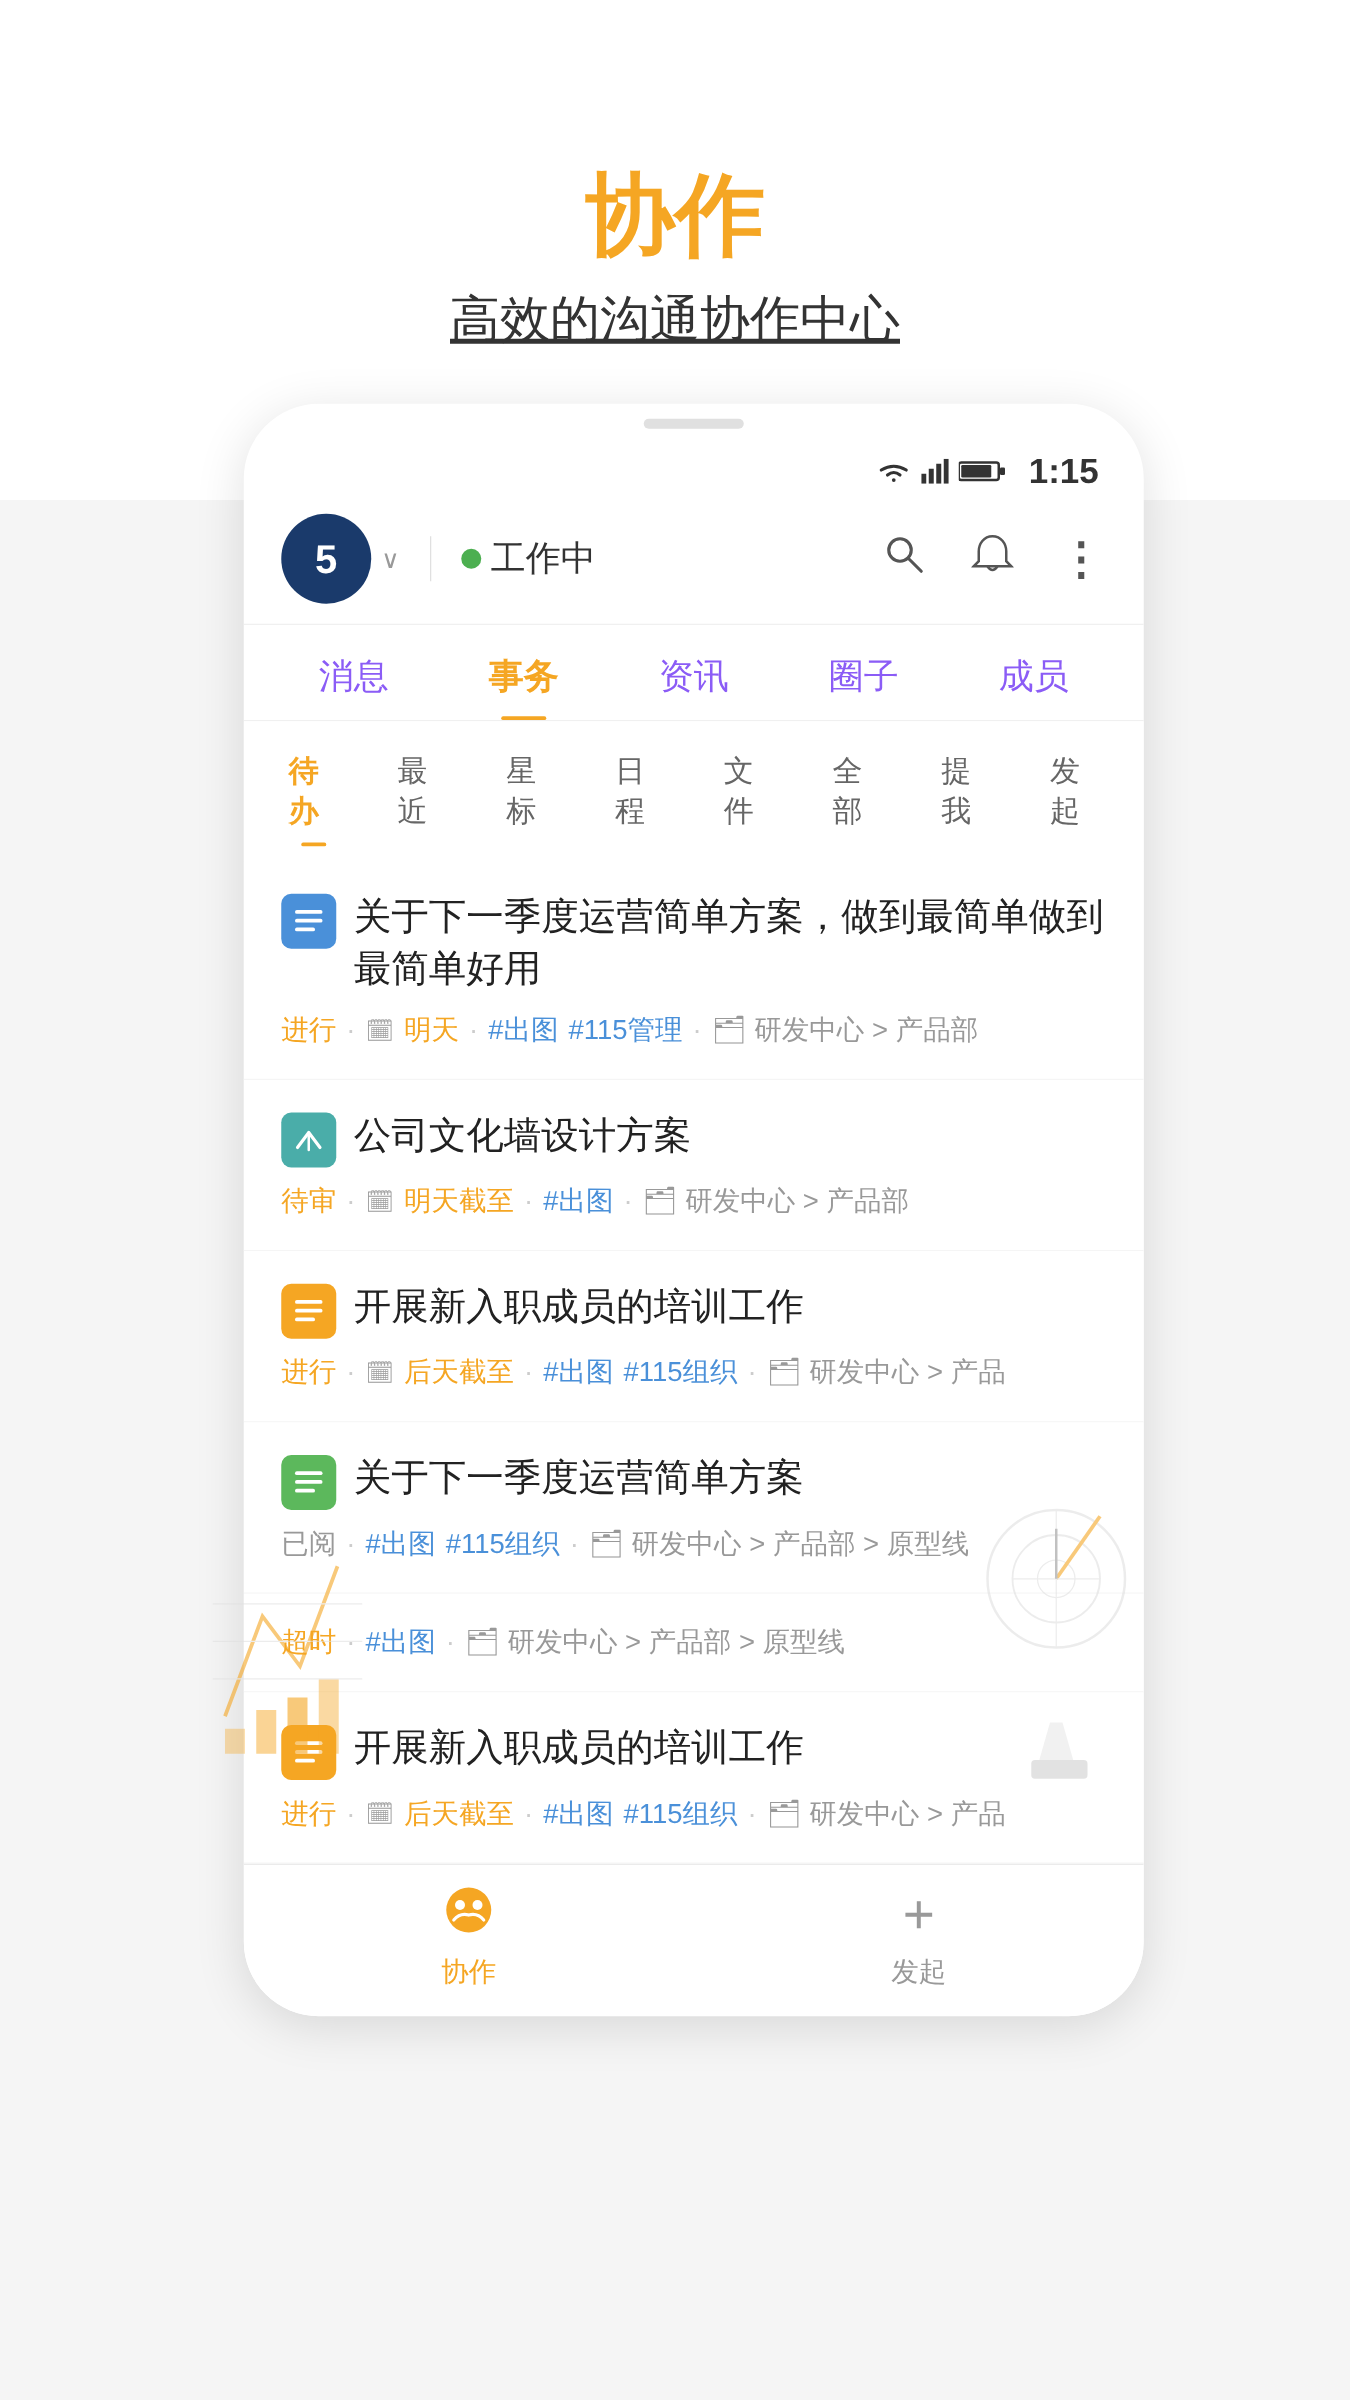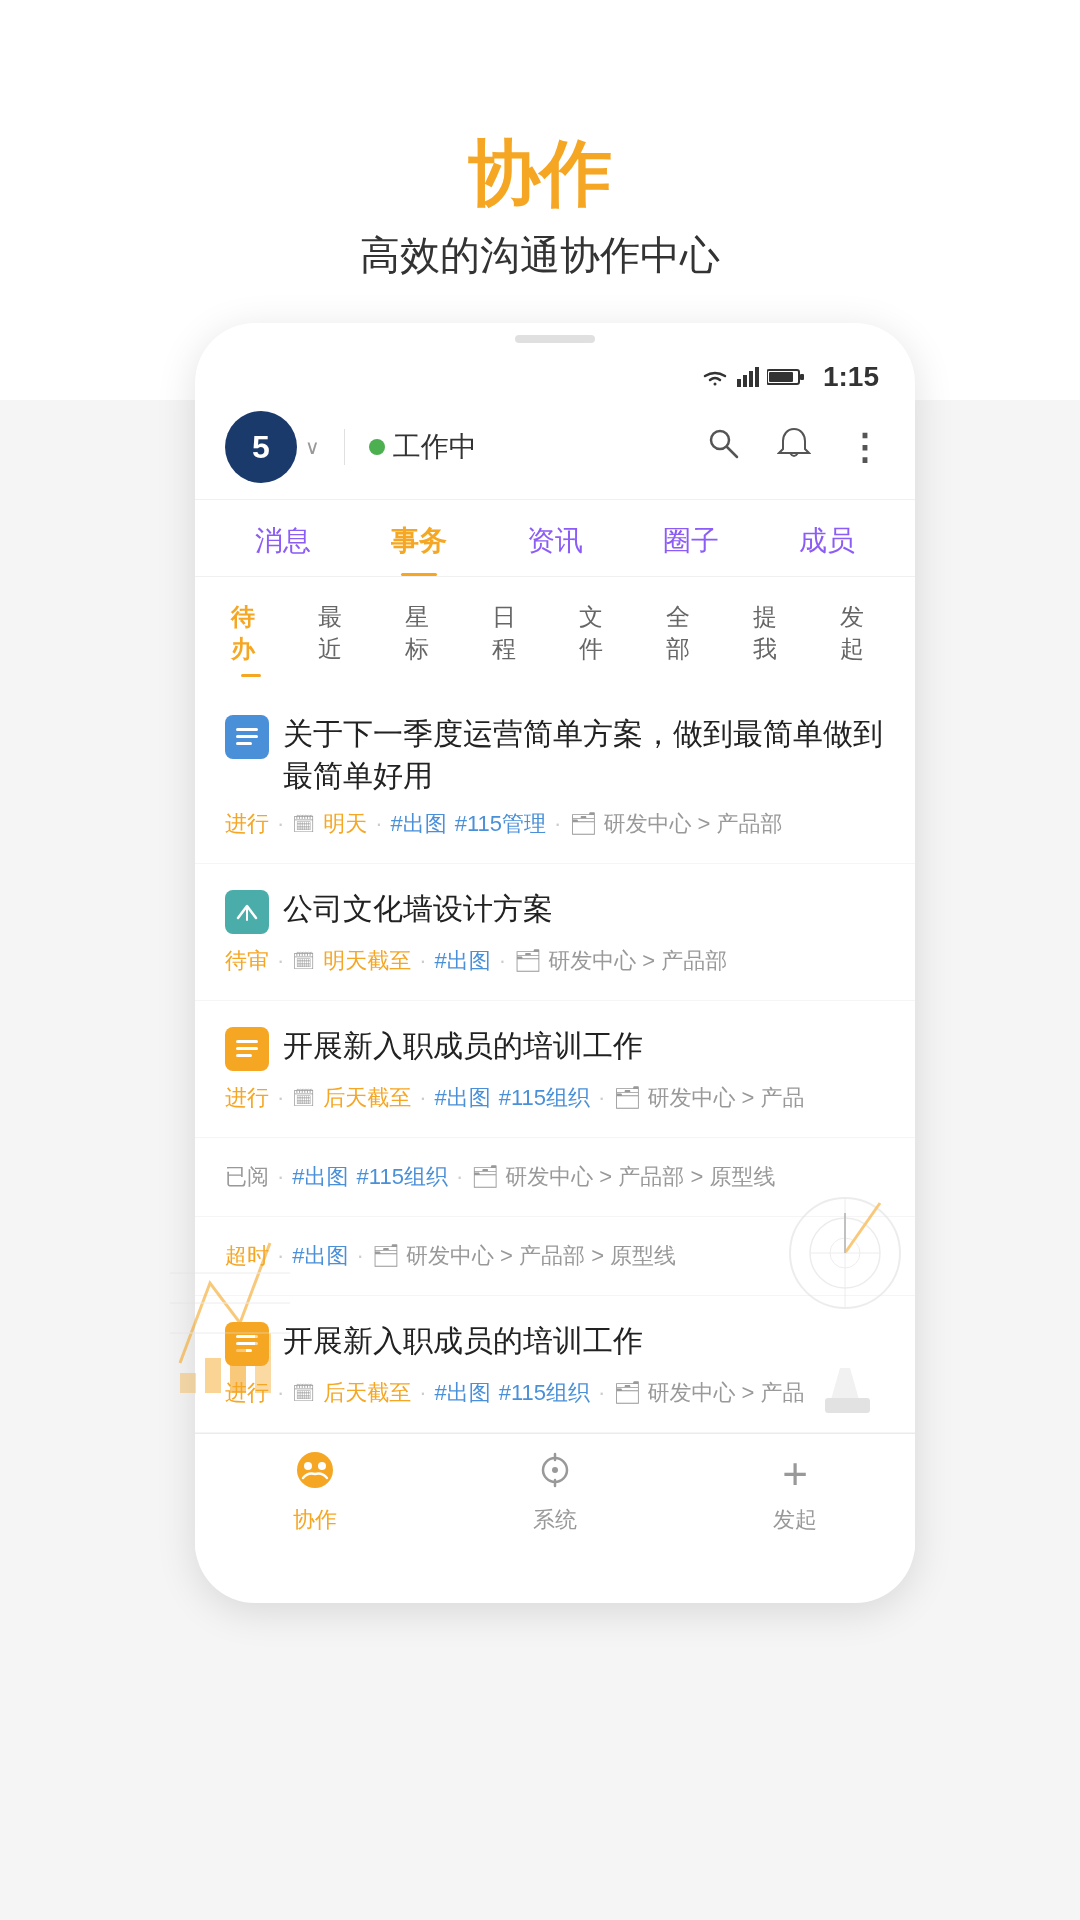--- a/index.html
+++ b/index.html
@@ -37,20 +37,21 @@
       font-size: 72px;
       font-weight: 600;
       color: #F5A623;
       line-height: 1.2;
     }
     .header-subtitle {
       font-size: 40px;
       color: #333;
       margin-top: 12px;
       font-weight: 400;
+      text-decoration: underline;
     }
 
     
     .phone-container {
       position: relative;
       z-index: 10;
       margin-top: 40px;
       width: 720px;
       min-height: 1200px;
       padding-left: 15px;
@@ -511,20 +512,30 @@
           <span class="task-date">后天截至</span>
           <span class="dot-sep">·</span>
           <span class="task-tag">#出图</span>
           <span class="task-tag">#115组织</span>
           <span class="dot-sep">·</span>
           <span class="task-path">🗂 研发中心 &gt; 产品</span>
         </div>
       </div>
 
       <div class="task-item">
+        <div class="task-header">
+          <div class="task-icon green">
+            <svg width="28" height="28" viewBox="0 0 28 28">
+                <rect x="3" y="5" width="22" height="3" rx="1.5" fill="white"></rect>
+                <rect x="3" y="12" width="22" height="3" rx="1.5" fill="white"></rect>
+                <rect x="3" y="19" width="16" height="3" rx="1.5" fill="white"></rect>
+              </svg>
+          </div>
+          <div class="task-title">关于下一季度运营简单方案</div>
+        </div>
         <div class="task-meta">
           <span class="task-status" style="color:#999;">已阅</span>
           <span class="dot-sep">·</span>
           <span class="task-tag">#出图</span>
           <span class="task-tag">#115组织</span>
           <span class="dot-sep">·</span>
           <span class="task-path">🗂 研发中心 &gt; 产品部 &gt; 原型线</span>
         </div>
       </div>
 
@@ -570,30 +581,19 @@
           <svg width="40" height="40" viewBox="0 0 40 40">
             <circle cx="20" cy="20" r="18" fill="#F5A623"></circle>
             <circle cx="13" cy="16" r="4" fill="white"></circle>
             <circle cx="27" cy="16" r="4" fill="white"></circle>
             <path d="M8 28 Q13 22 20 24 Q27 22 32 28" stroke="white" stroke-width="2.5" fill="none" stroke-linecap="round"></path>
           </svg>
         </div>
         <span class="bottom-nav-label active">协作</span>
       </div>
       <div class="bottom-nav-item">
-        <div class="bottom-nav-icon">
-          <svg width="40" height="40" viewBox="0 0 40 40">
-            <circle cx="20" cy="20" r="12" stroke="#999" stroke-width="2.5" fill="none"></circle>
-            <line x1="20" y1="4" x2="20" y2="10" stroke="#999" stroke-width="2.5" stroke-linecap="round"></line>
-            <line x1="20" y1="30" x2="20" y2="36" stroke="#999" stroke-width="2.5" stroke-linecap="round"></line>
-            <circle cx="20" cy="20" r="3" fill="#999"></circle>
-          </svg>
-        </div>
-        <span class="bottom-nav-label">系统</span>
-      </div>
-      <div class="bottom-nav-item">
         <div class="bottom-nav-plus" style="font-size:44px;color:#999;line-height:1.1;">+</div>
         <span class="bottom-nav-label">发起</span>
       </div>
     </div>
 
   </div>
 </div>
 
 </body></html>

